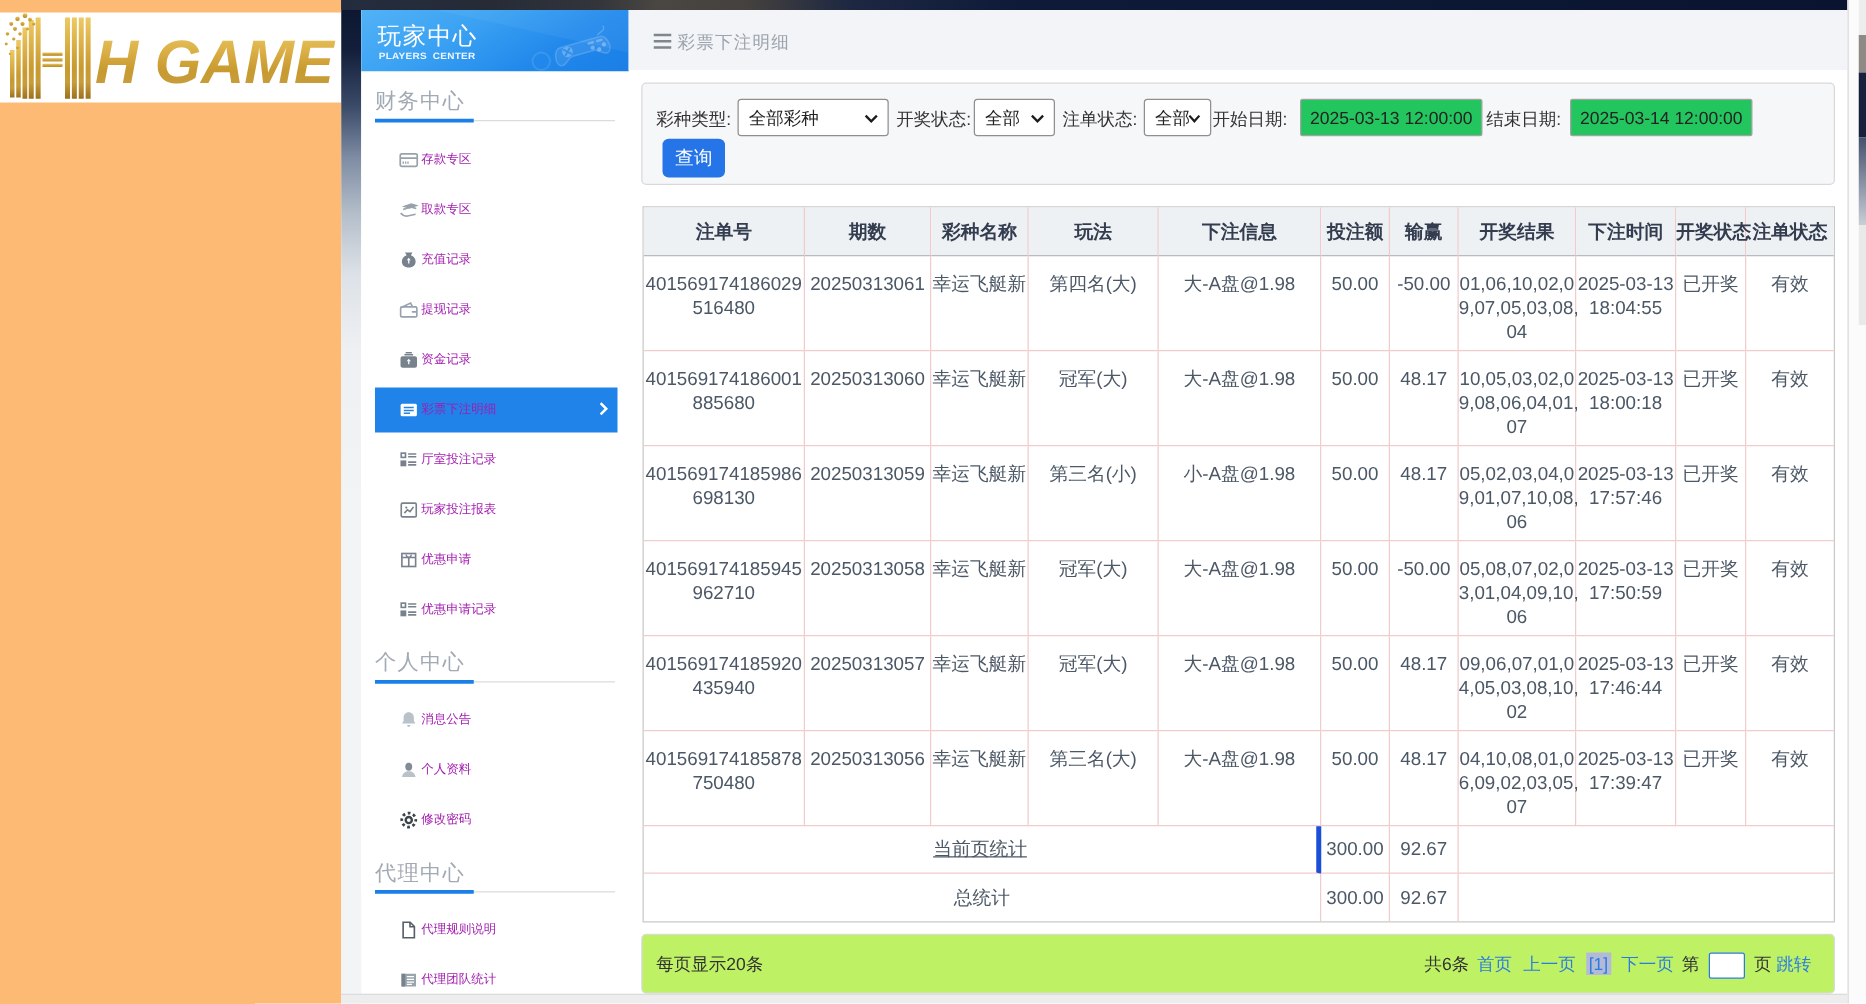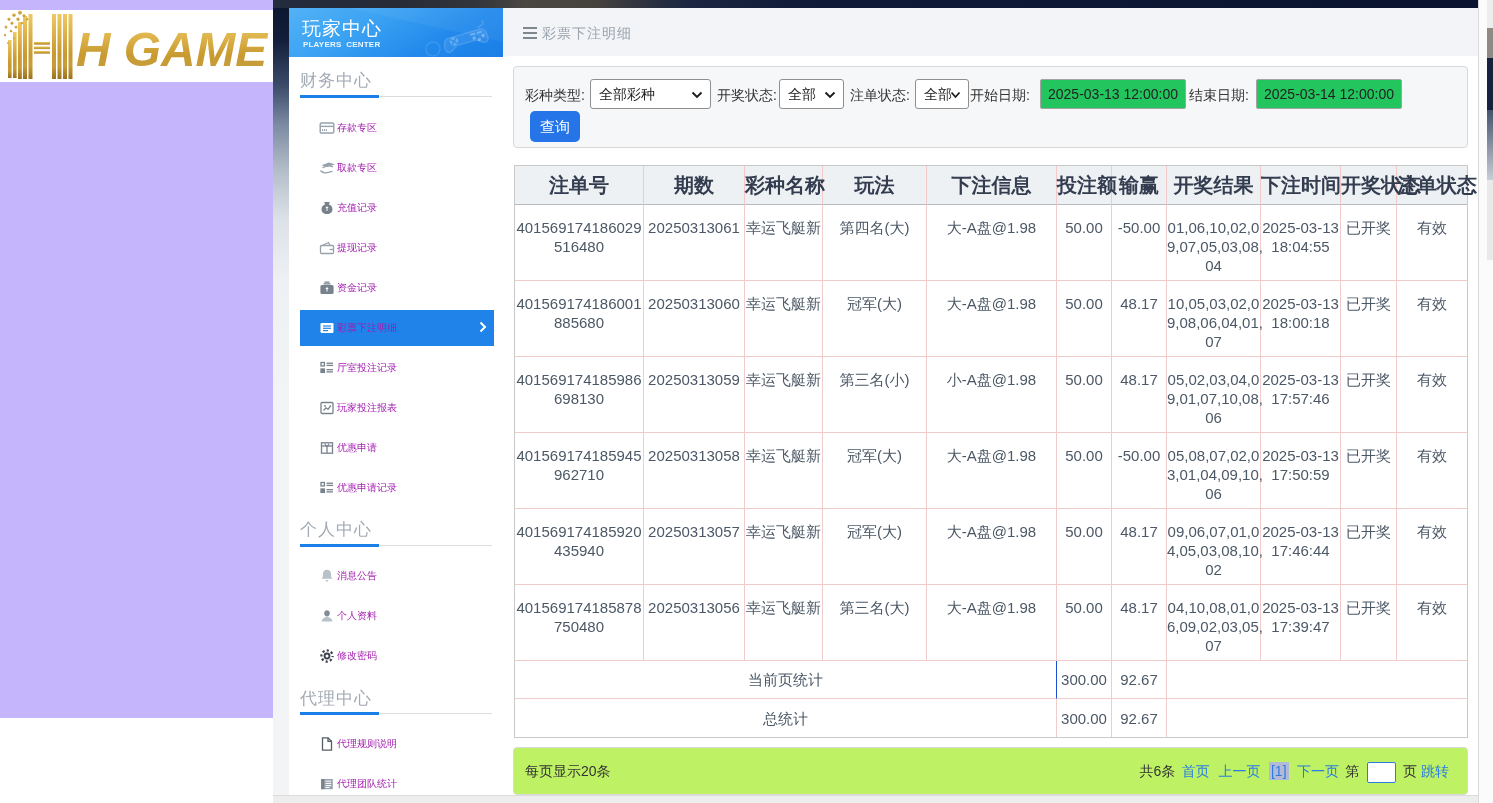--- a/index.html
+++ b/index.html
@@ -1,21 +1,21 @@
 <!DOCTYPE html>
 <html><head>
 <meta charset="utf-8">
 <style>
 * { margin:0; padding:0; box-sizing:border-box; }
 html,body { width:1493px; height:803px; overflow:hidden; }
 body { font-family:"Liberation Sans",sans-serif; background:#fff; position:relative; }
 .abs { position:absolute; }
 
 
-#leftzone { left:0; top:0; width:273px; height:718px; background:#c4b5fd; }
+#leftzone { left:0; top:0; width:273px; height:803px; background:#fdba74; }
 #logoband { position:absolute; left:0; top:10px; width:273px; height:72px; background:#fff; }
 #strip { left:273px; top:0; width:16px; height:803px;
   background:linear-gradient(180deg,#0b1530 0px,#131f3a 40px,#3a4a68 85px,#7c8ba2 125px,#b3bdc9 170px,#dde2e8 220px,#eef0f3 280px,#f3f4f5 420px,#f3f4f5 100%); }
 #darktop { left:273px; top:0; width:1205px; height:8px;
   background:linear-gradient(90deg,#232c3e 0%,#262b36 10%,#33353b 17%,#4a4742 21%,#44413e 27%,#1d2742 34%,#0e1a38 45%,#0c1734 75%,#0a1430 100%); }
 #sidebar { left:289px; top:8px; width:214px; height:706px; background:#fff; }
 #main { left:503px; top:8px; width:975px; height:795px; background:#fff; }
 #bottomband { left:273px; top:795px; width:1205px; height:8px; background:#ededed; border-top:1px solid #dcdcdc; }
 #rightzone { left:1478px; top:0; width:15px; height:803px; background:#fbfbfb; border-left:1px solid #dadada; }
 
@@ -44,21 +44,21 @@
 
 #fbox { position:absolute; left:10px; top:58px; width:955px; height:82px; background:#f6f7f9; border:1px solid #d9d9d9; border-radius:4px; }
 .flabel { position:absolute; top:13px; height:30px; line-height:30px; font-size:14px; color:#333; }
 .fsel { position:absolute; top:12px; height:30px; background:#fff; border:1px solid #8f8f8f; border-radius:3px; font-size:14px; color:#222; line-height:28px; padding-left:8px; }
 .fsel svg { position:absolute; right:7px; top:11px; }
 .finp { position:absolute; top:12px; height:30px; width:146px; background:#22c55e; border:1px solid #a3a3a3; border-radius:2px; font-size:14px; color:#222; line-height:28px; padding-left:7px; }
 #qbtn { position:absolute; left:16px; top:44px; width:50px; height:31px; background:#2575e8; border-radius:5px; color:#fff; font-size:15px; text-align:center; line-height:31px; }
 
 #twrap { position:absolute; left:11px; top:157px; width:954px; border:1px solid #c9c9c9; }
 table { border-collapse:separate; border-spacing:0; table-layout:fixed; width:952px; }
-th { height:39px; background:#eef1f4; font-size:20px; font-weight:bold; color:#333d4f; border-right:1px solid #f2caca; border-bottom:1px solid #b7bcc2; text-align:center; white-space:nowrap; }
+th { height:39px; background:#eef1f4; font-size:15px; font-weight:bold; color:#333d4f; border-right:1px solid #f2caca; border-bottom:1px solid #b7bcc2; text-align:center; white-space:nowrap; }
 th:last-child { border-right:none; }
 td { vertical-align:top; padding-top:13px; font-size:15px; line-height:19px; color:#4c5866; text-align:center; border-right:1px solid #f1cccc; border-bottom:1px solid #f1cccc; }
 td div { white-space:nowrap; }
 td:last-child { border-right:none; }
 tr.r { height:76px; }
 tr.sum { height:38px; }
 tr.sum td { vertical-align:middle; padding:0; }
 tr:last-child td { border-bottom:none; }
 td.c8 { padding-left:0; padding-right:0; }
 
@@ -513,21 +513,21 @@
               <div>07</div>
             </td>
             <td>
               <div>2025-03-13</div>
               <div>17:39:47</div>
             </td>
             <td>已开奖</td>
             <td>有效</td>
       </tr>
       <tr class="sum">
-        <td colspan="5" style="border-right:1px solid #1d4ed8;">当前页统计</td>
+        <td colspan="5" style="border-right:4px solid #1d4ed8;text-decoration:underline;">当前页统计</td>
             <td>300.00</td>
             <td>92.67</td>
             <td colspan="4"></td>
       </tr>
       <tr class="sum">
         <td colspan="5" style="border-right:1px solid #f1cccc;">总统计</td>
             <td>300.00</td>
             <td>92.67</td>
             <td colspan="4"></td>
       </tr>

